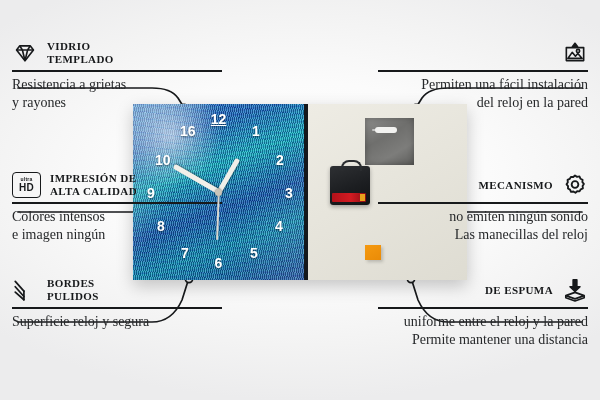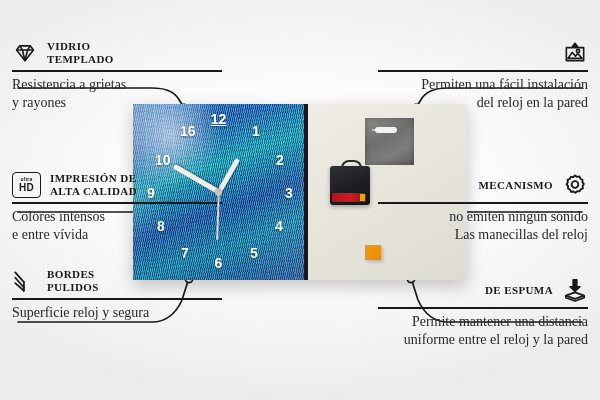--- a/index.html
+++ b/index.html
@@ -204,25 +204,25 @@
         <span class="h">HD</span>
       </span>
       <div class="co-title">
         <div>IMPRESIÓN DE</div>
         <div>ALTA CALIDAD</div>
       </div>
     </div>
     <div class="co-rule"></div>
     <div class="co-desc">
       <div>Colores intensos</div>
-      <div>e entre vívida</div>
-    </div>
-  </div>
-
-  <div class="callout left" style="top:268px;">
+      <div>e imagen ningún</div>
+    </div>
+  </div>
+
+  <div class="callout left" style="top:277px;">
     <div class="co-head">
       <span class="ico">
         <svg viewBox="0 0 24 24" fill="none" stroke="currentColor" stroke-width="1.6" stroke-linecap="round">
           <path d="M3 4 L11 13"></path>
             <path d="M3 9 L11 18"></path>
             <path d="M3 14 L11 21"></path>
           <path d="M11 13 L11 21" stroke-width="1.6"></path>
         </svg>
       </span>
       <div class="co-title">
@@ -281,18 +281,18 @@
           <path d="M12 14.2 L20.5 17.2 L12 20.2 L3.5 17.2 Z"></path>
           <path d="M3.5 17.2 V19.2 L12 22.2 L20.5 19.2 V17.2"></path>
         </svg>
       </span>
       <div class="co-title">
         <div>DE ESPUMA</div>
       </div>
     </div>
     <div class="co-rule"></div>
     <div class="co-desc">
+      <div>uniforme entre el reloj y la pared</div>
       <div>Permite mantener una distancia</div>
-      <div>uniforme entre el reloj y la pared</div>
     </div>
   </div>
 
 </div>
 
 </body></html>

